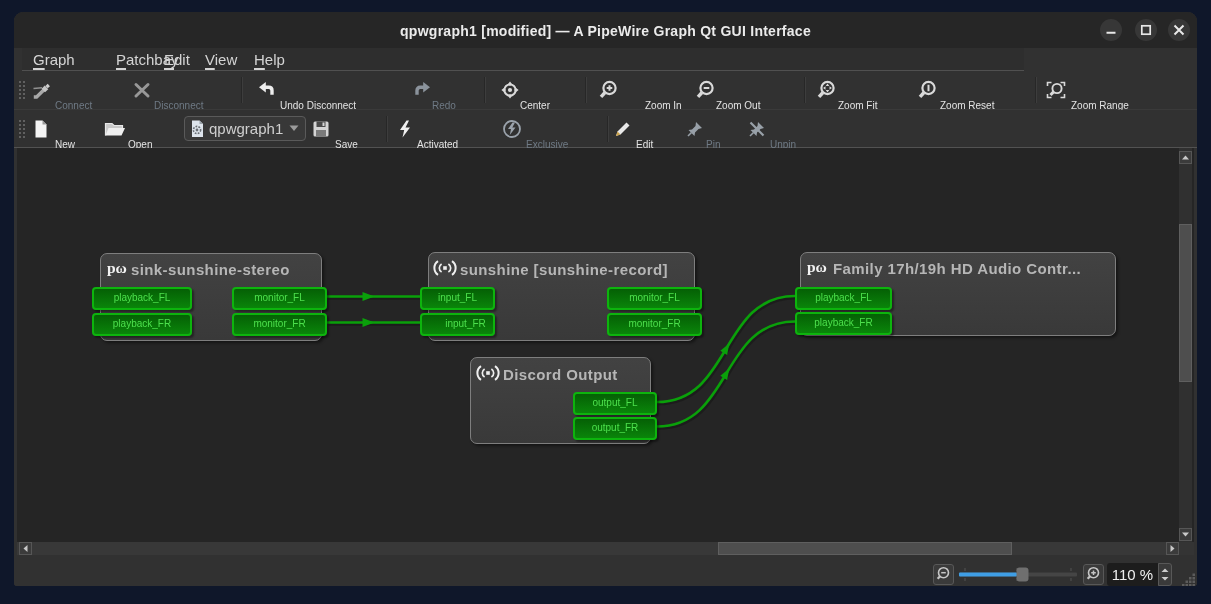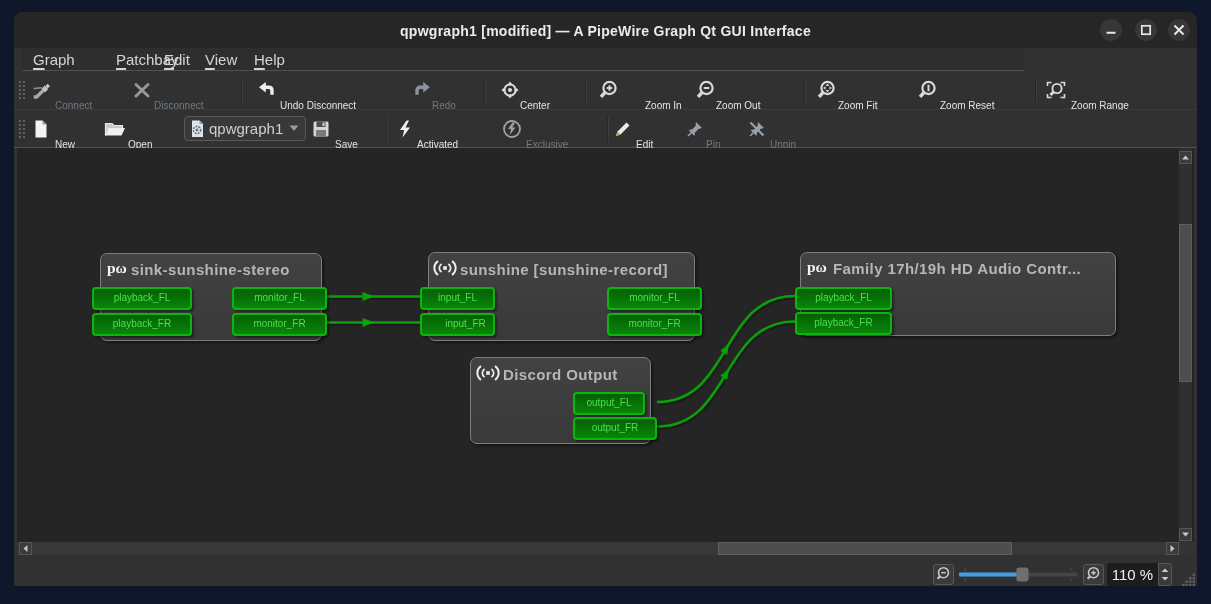--- a/index.html
+++ b/index.html
@@ -272,21 +272,21 @@
       <div class="ntitle" style="left:486px;top:218px;">Discord Output</div>
       <svg style="position:absolute;left:459px;top:216px;" width="24" height="18" viewBox="0 0 24 18">
         <g stroke="#efefef" fill="none">
           <path d="M5 2.2 A8.2 8.2 0 0 0 5 15.8" stroke-width="2"></path>
           <path d="M8.6 4.9 A4.8 4.8 0 0 0 8.6 13.1" stroke-width="1.7"></path>
           <path d="M19 2.2 A8.2 8.2 0 0 1 19 15.8" stroke-width="2"></path>
           <path d="M15.4 4.9 A4.8 4.8 0 0 1 15.4 13.1" stroke-width="1.7"></path>
           <rect x="10.2" y="7.2" width="3.6" height="3.6" fill="#efefef" stroke="none"></rect>
         </g>
       </svg>
-      <div class="port" style="left:556px;top:244px;width:72px;">output_FL</div>
+      <div class="port" style="left:556px;top:244px;width:84px;">output_FL</div>
       <div class="port" style="left:556px;top:269px;width:84px;">output_FR</div>
 
       <div class="sbtrack" style="left:1162px;top:0;width:13px;height:394px;"></div>
       <div class="sbbtn" style="left:1162px;top:3px;">
           <svg width="11" height="11">
             <path d="M2 7.5 L5.5 3.5 L9 7.5 Z" fill="#c9c9c9"></path>
           </svg>
         </div>
       <div class="sbhandle" style="left:1162px;top:76px;width:13px;height:158px;"></div>
       <div class="sbbtn" style="left:1162px;top:380px;">

